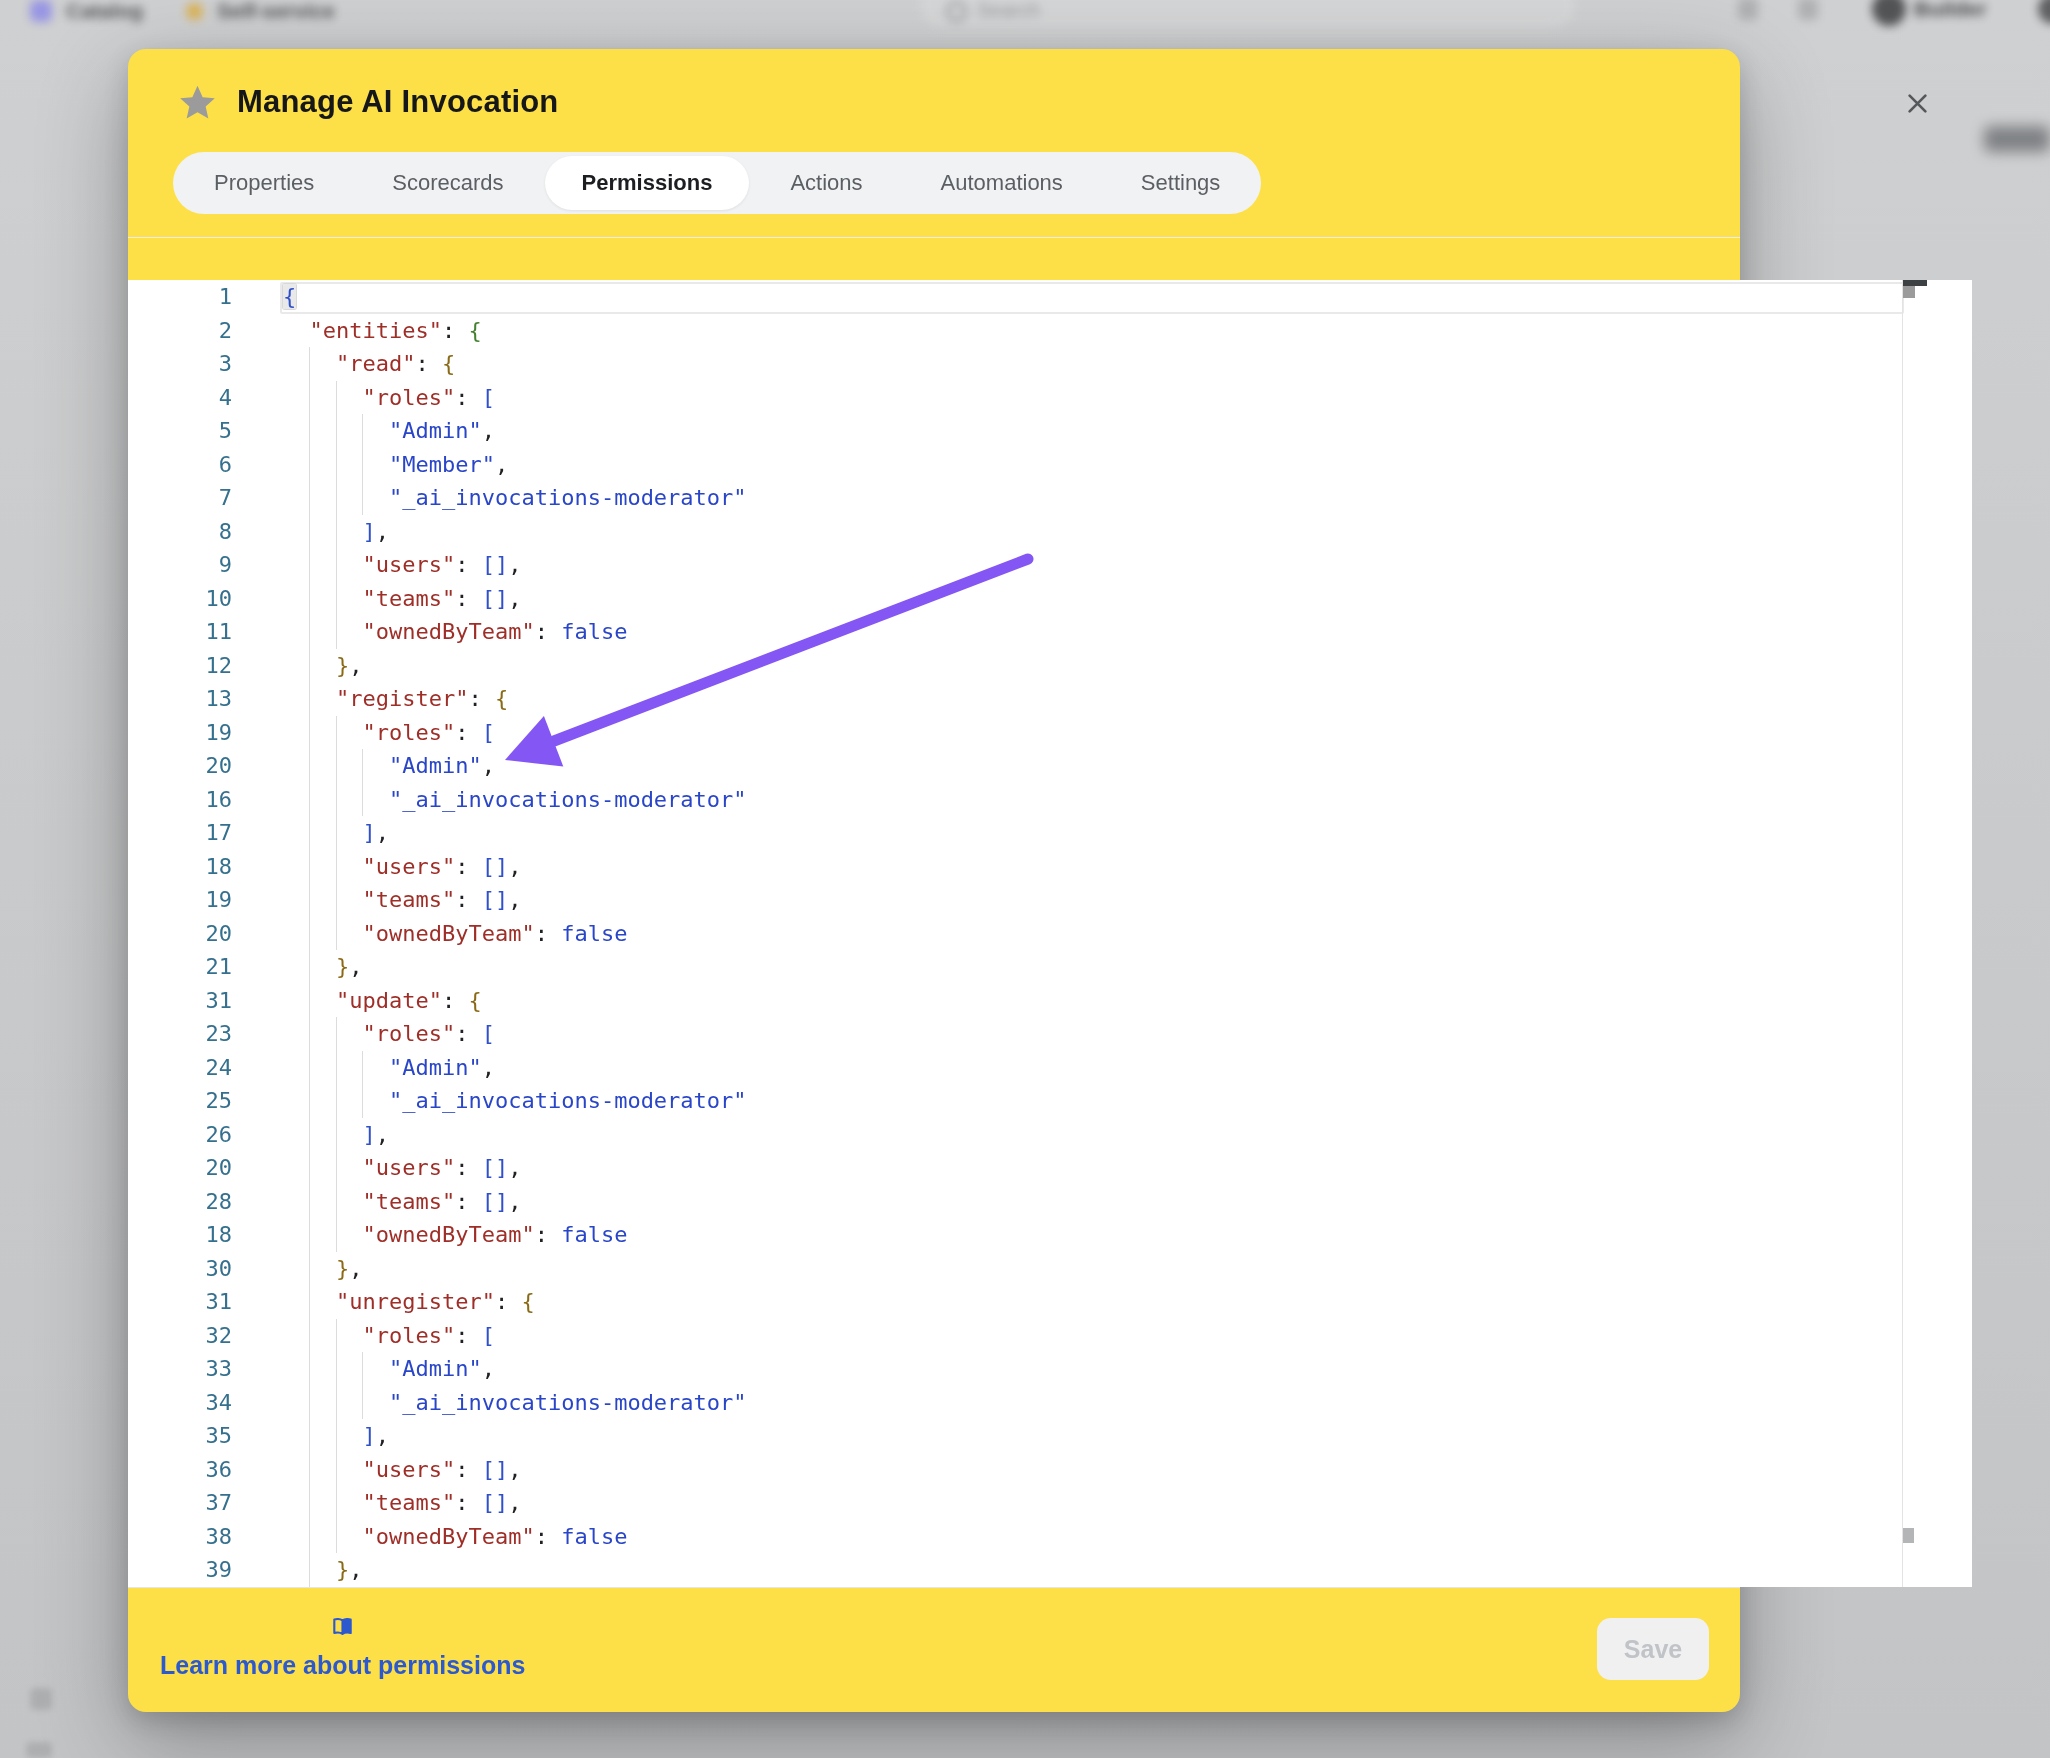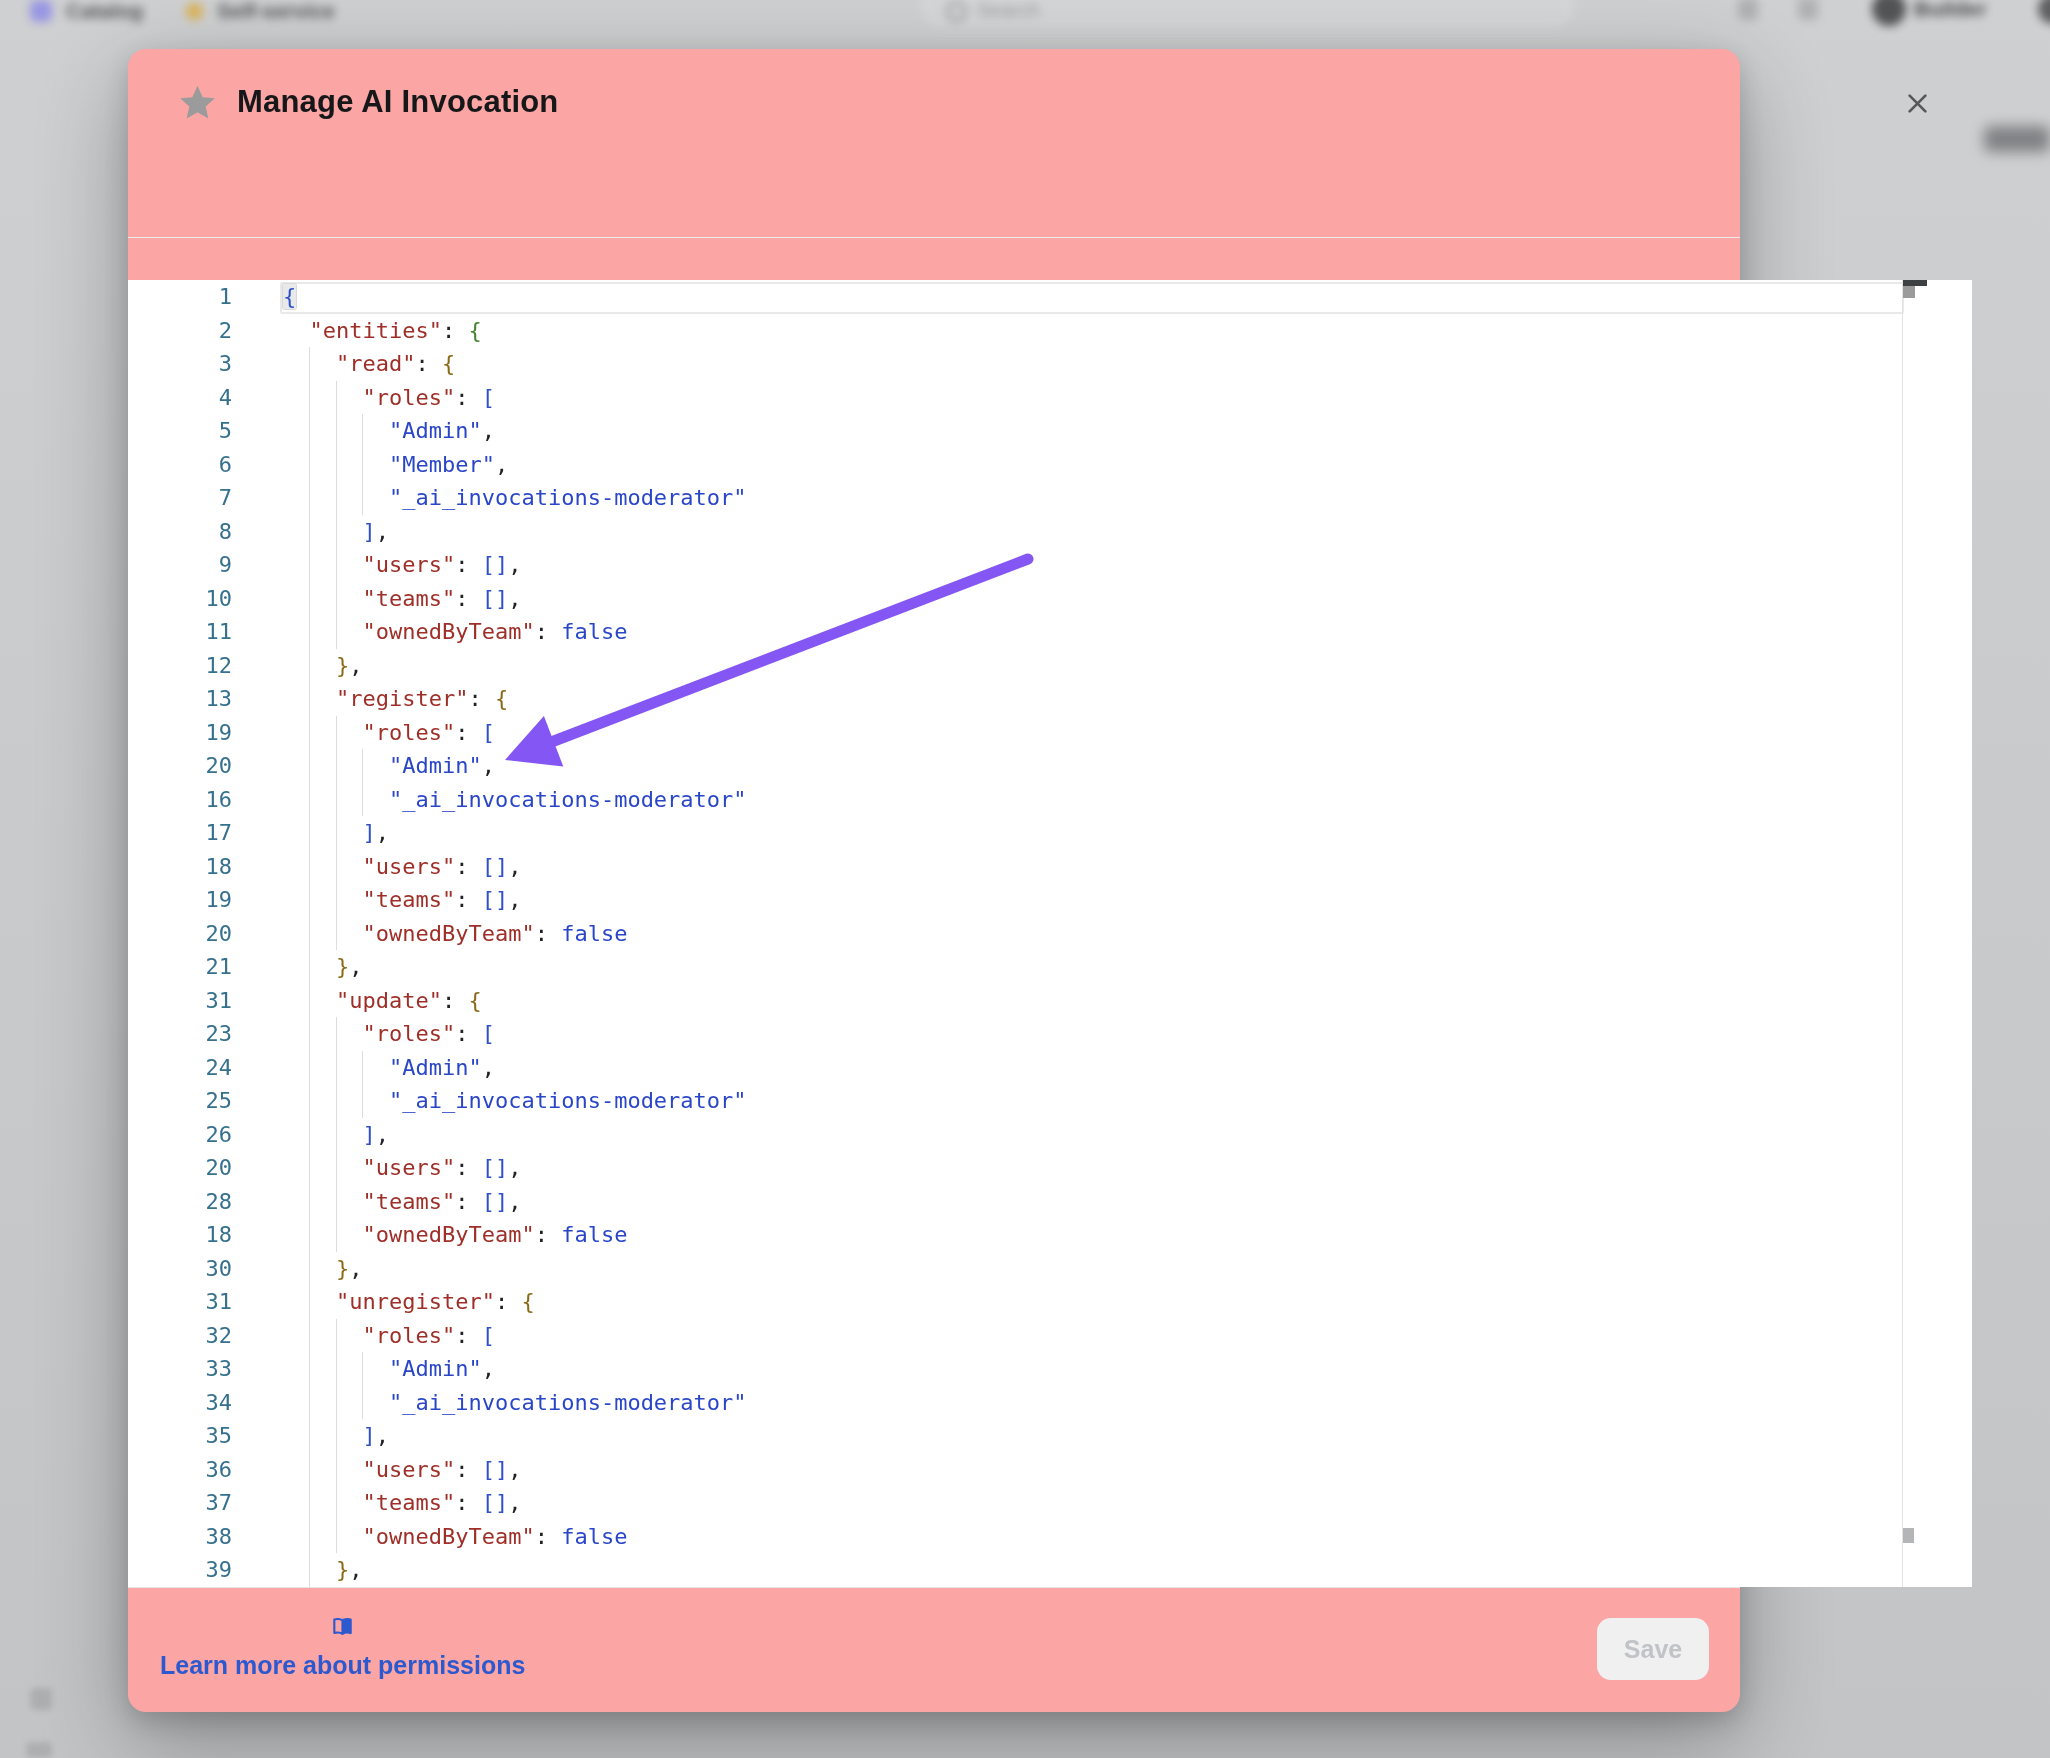--- a/index.html
+++ b/index.html
@@ -18,21 +18,21 @@
     background:#d7d8d9;display:flex;align-items:flex-end;padding:0 0 6px 26px;box-sizing:border-box;}
   .bg-search .mag{width:15px;height:15px;border:3px solid #8f9194;border-radius:50%;margin-right:10px;}
   .bg-search .txt{font-size:20px;color:#8f9194;}
   .bg-ic{background:#a9abad;border-radius:5px;}
   .bg-avatar{border-radius:50%;background:#3c3e40;}
   .bg-user{font-size:21px;font-weight:700;color:#2e2f31;}
   .bg-blob{background:#5e6165;border-radius:6px;filter:blur(7px);opacity:.7;}
   
   .modal{
     position:absolute;left:128px;top:49px;width:1612px;height:1663px;
-    background:#fca5a5;border-radius:18px;
+    background:#fde047;border-radius:18px;
     box-shadow:0 30px 90px rgba(0,0,0,.30),0 8px 24px rgba(0,0,0,.16);
   }
   .m-header{position:absolute;left:0;top:0;right:0;height:108px;}
   .star{position:absolute;left:49px;top:34px;width:41px;height:40px;}
   .m-title{position:absolute;left:109px;top:35px;font-size:31px;font-weight:700;color:#161718;letter-spacing:.2px;}
   .close-btn{position:absolute;left:1766px;top:31px;width:46px;height:46px;border:none;background:transparent;
     display:flex;align-items:center;justify-content:center;cursor:pointer;padding:0;}
   
   .tabbar{position:absolute;left:45px;top:103px;height:62px;background:#f1f2f4;border-radius:31px;
     display:inline-flex;align-items:center;padding:0 2px;}
@@ -102,20 +102,28 @@
       <path d="M12 1.6l3.1 6.9 7.3.7-5.5 4.9 1.6 7.2L12 17.5l-6.5 3.8 1.6-7.2L1.6 9.2l7.3-.7z" fill="#9b9b9b"></path>
     </svg>
     <div class="m-title">Manage AI Invocation</div>
     <button class="close-btn" aria-label="Close">
       <svg width="27" height="27" viewBox="0 0 24 24">
         <path d="M5 5 L19 19 M19 5 L5 19" stroke="#55585b" stroke-width="2.4" stroke-linecap="round" fill="none"></path>
       </svg>
     </button>
   </div>
 
+  <nav class="tabbar" id="tabbar">
+      <button class="tab">Properties</button>
+      <button class="tab">Scorecards</button>
+      <button class="tab active">Permissions</button>
+      <button class="tab">Actions</button>
+      <button class="tab">Automations</button>
+      <button class="tab">Settings</button>
+    </nav>
   <div class="hdr-divider"></div>
 
   <div class="editor" id="editor">
     <div class="active-line-box"></div>
     <div class="rows" id="rows">
         <div class="row"><span class="ln">1</span><span class="code"><span></span><span class="tok-b1 hl">{</span></span></div>
         <div class="row"><span class="ln">2</span><span class="code"><span>  </span><span class="tok-k">"entities"</span><span class="tok-p">: </span><span class="tok-b2">{</span></span></div>
         <div class="row"><span class="ln">3</span><span class="code"><span class="guide" style="left: 2ch;"></span><span>    </span><span class="tok-k">"read"</span><span class="tok-p">: </span><span class="tok-b3">{</span></span></div>
         <div class="row"><span class="ln">4</span><span class="code"><span class="guide" style="left: 2ch;"></span><span class="guide" style="left: 4ch;"></span><span>      </span><span class="tok-k">"roles"</span><span class="tok-p">: </span><span class="tok-b1">[</span></span></div>
         <div class="row"><span class="ln">5</span><span class="code"><span class="guide" style="left: 2ch;"></span><span class="guide" style="left: 4ch;"></span><span class="guide" style="left: 6ch;"></span><span>        </span><span class="tok-s">"Admin"</span><span class="tok-p">,</span></span></div>

